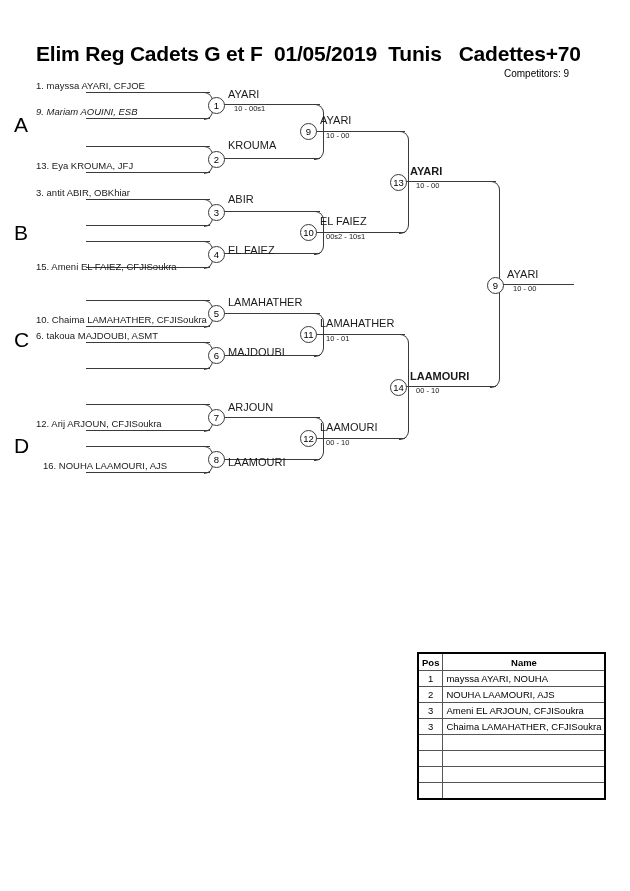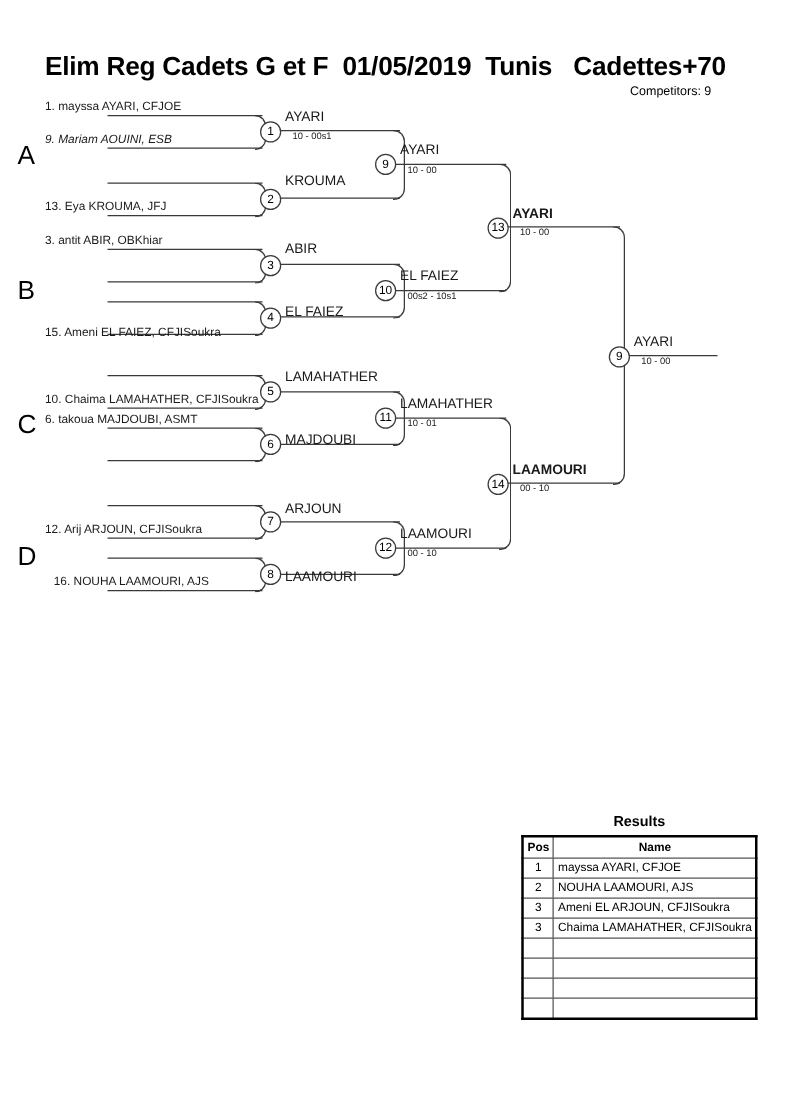--- a/index.html
+++ b/index.html
@@ -175,32 +175,31 @@
 <div class="winner bold" style="left:410px;top:370px;">LAAMOURI</div>
 <div class="score" style="left:416px;top:386px;">00 - 10</div>
 
 <div class="elbow" style="left:490px;top:181px;width:9px;height:205px;"></div>
 <div class="node" style="left:487px;top:277px;">9</div>
 <div class="hline" style="left:502px;top:284px;width:72px;"></div>
 <div class="winner" style="left:507px;top:268px;">AYARI</div>
 <div class="score" style="left:513px;top:284px;">10 - 00</div>
 
 <div id="results-wrap">
-  <div id="results-title">Results</div>
   <table>
     <thead>
       <tr>
         <th style="width:30px;">Pos</th>
         <th>Name</th>
       </tr>
     </thead>
     <tbody id="results-body">
         <tr>
           <td class="pos">1</td>
-          <td class="nm">mayssa AYARI, CFJOE</td>
+          <td class="nm">mayssa AYARI, NOUHA</td>
         </tr>
         <tr>
           <td class="pos">2</td>
           <td class="nm">NOUHA LAAMOURI, AJS</td>
         </tr>
         <tr>
           <td class="pos">3</td>
           <td class="nm">Ameni EL ARJOUN, CFJISoukra</td>
         </tr>
         <tr>

